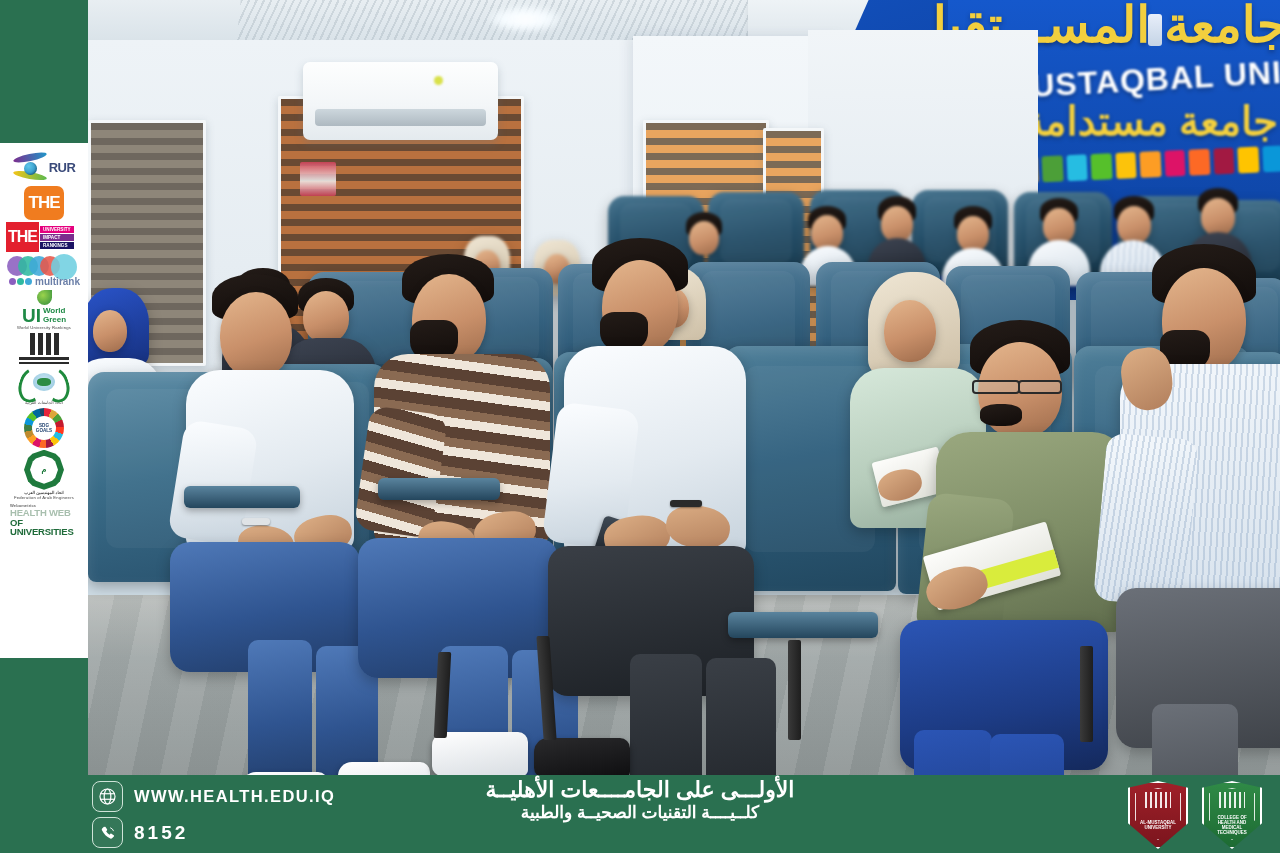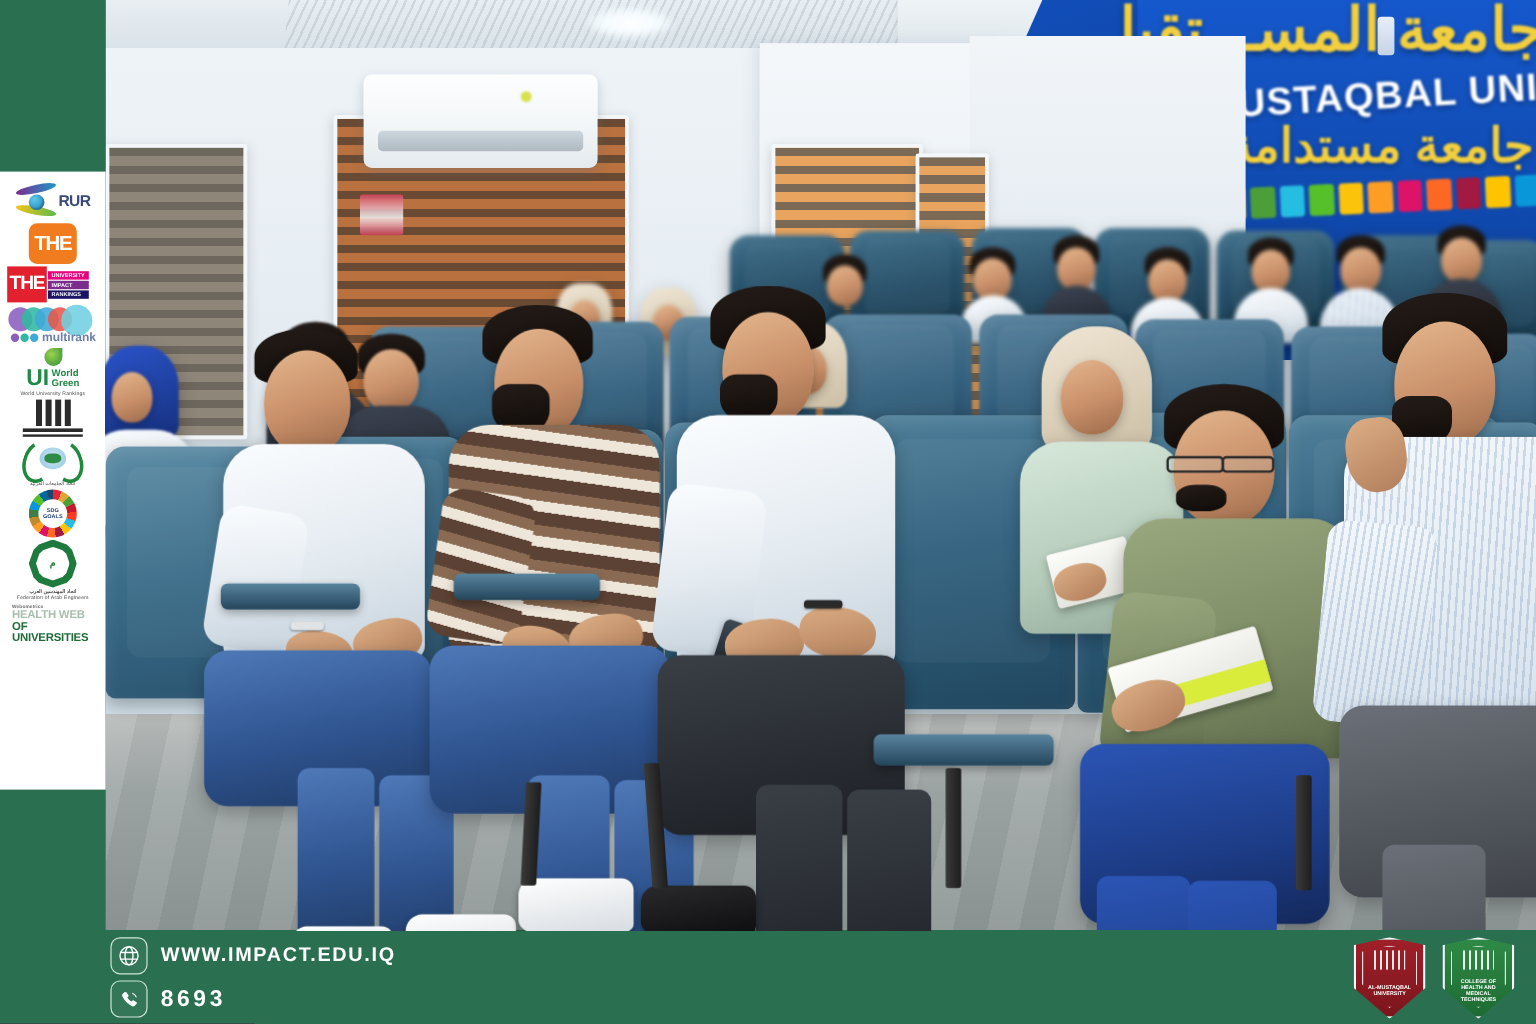--- a/index.html
+++ b/index.html
@@ -776,34 +776,36 @@
     <div class="f-contact">
       <div class="f-row">
         <div class="f-icon">
           <svg width="19" height="19" viewBox="0 0 24 24" fill="none" stroke="#fff" stroke-width="1.5">
             <circle cx="12" cy="12" r="9.5"></circle>
             <ellipse cx="12" cy="12" rx="4.2" ry="9.5"></ellipse>
             <line x1="2.5" y1="8.5" x2="21.5" y2="8.5"></line>
             <line x1="2.5" y1="15.5" x2="21.5" y2="15.5"></line>
           </svg>
         </div>
-        <div class="f-txt">WWW.IMPACT.EDU.IQ</div>
+        <div class="f-txt">WWW.HEALTH.EDU.IQ</div>
       </div>
       <div class="f-row">
         <div class="f-icon">
           <svg width="18" height="18" viewBox="0 0 24 24" fill="#fff">
             <path d="M6.6 3.5 4.2 5.9c-.6.6-.7 1.5-.3 2.3 2.4 4.9 6.3 8.8 11.2 11.2.8.4 1.7.3 2.3-.3l2.4-2.4c.5-.5.4-1.3-.2-1.7l-3-2c-.4-.3-1-.3-1.4.1l-1.1 1.1c-1.9-1.1-3.5-2.7-4.6-4.6l1.1-1.1c.4-.4.4-1 .1-1.4l-2-3c-.4-.6-1.2-.7-1.7-.2z"></path>
             <path d="M15.4 5.1a6 6 0 0 1 3.9 3.9" stroke="#fff" stroke-width="1.2" fill="none" stroke-linecap="round"></path>
           </svg>
         </div>
-        <div class="f-txt num">8693</div>
+        <div class="f-txt num">8152</div>
       </div>
     </div>
 
     <div class="f-center">
+      <div class="f-ar1">الأولـــى على الجامــــعات الأهليــة</div>
+      <div class="f-ar2">كلــيــــة التقنيات الصحيــة والطبية</div>
     </div>
 
     <div class="f-logos">
       <div class="shield red">
         <div class="ring"></div>
         <div class="crest"></div>
         <div class="glyph" style="margin-top: 22px; font-size: 4.5px;">AL-MUSTAQBAL UNIVERSITY</div>
       </div>
       <div class="shield green">
         <div class="ring"></div>

